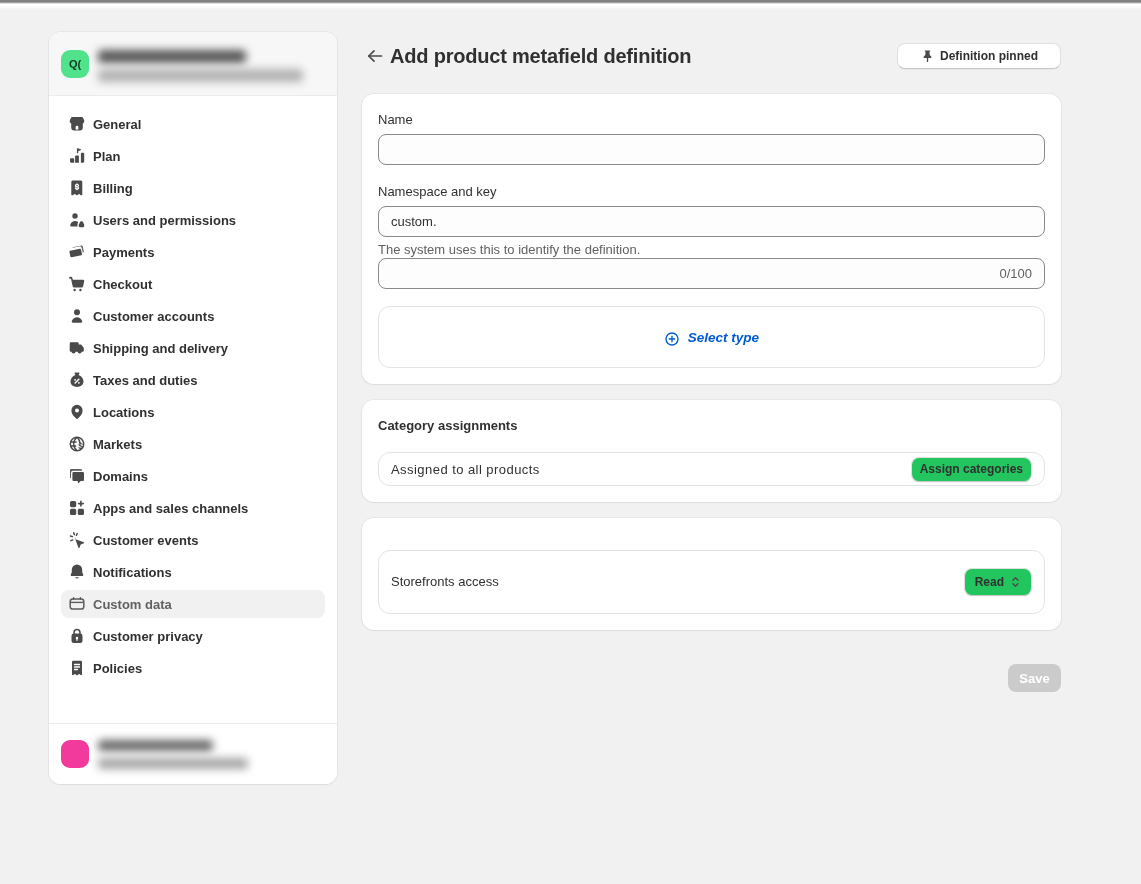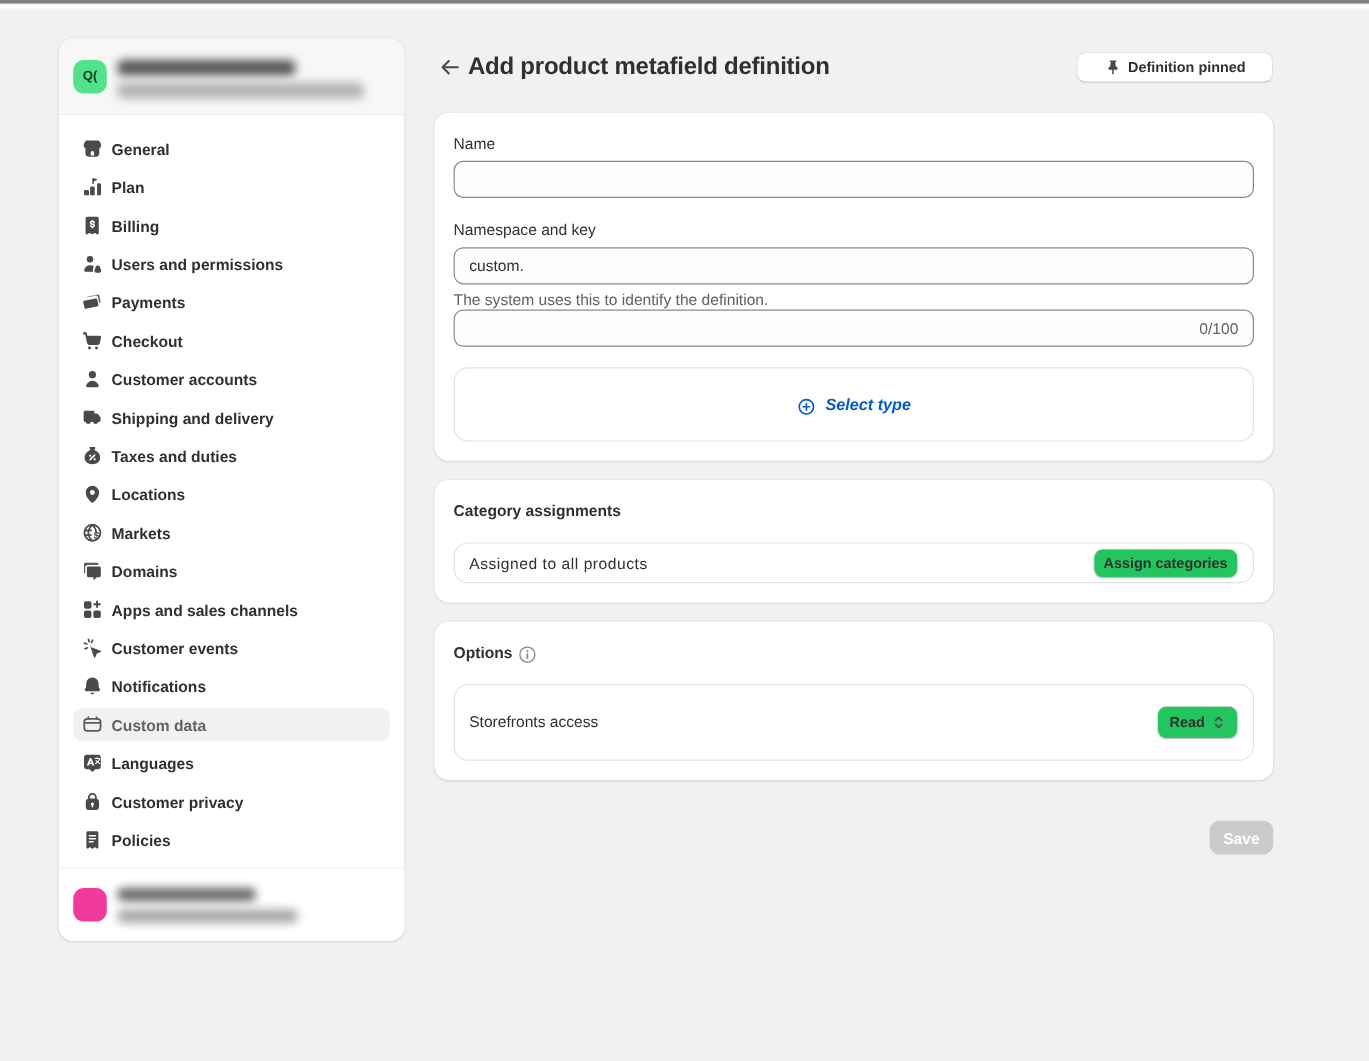--- a/index.html
+++ b/index.html
@@ -174,24 +174,20 @@
         </svg>Customer events</div>
     <div class="sb-item"><svg width="20" height="20" viewBox="0 0 20 20" fill="#4a4a4a">
           <path d="M10 2.5a5.2 5.2 0 0 0-5.2 5.2v2.6l-1 2.1a1.1 1.1 0 0 0 1 1.6h10.4a1.1 1.1 0 0 0 1-1.6l-1-2.1V7.7A5.2 5.2 0 0 0 10 2.5z"></path>
           <path d="M8.2 15.2a1.9 1.9 0 0 0 3.6 0h-3.6z"></path>
         </svg>Notifications</div>
     <div class="sb-item sel"><svg width="20" height="20" viewBox="0 0 20 20" fill="none" stroke="#5c5c5c" stroke-width="1.5">
           <rect x="3.2" y="5" width="13.6" height="10" rx="2.6"></rect>
           <path d="M3.4 8.4h13.2" stroke-width="1.4"></path>
           <path d="M6.6 5.2V3.6M13.4 5.2V3.6" stroke-linecap="round" stroke-width="1.4"></path>
         </svg>Custom data</div>
-    <div class="sb-item"><svg width="20" height="20" viewBox="0 0 20 20" fill="#4a4a4a">
-          <path fill-rule="evenodd" d="M5.4 3h9.2A2.4 2.4 0 0 1 17 5.4v7.2a2.4 2.4 0 0 1-2.4 2.4h-2.2l-1.6 1.8c-.4.5-1.2.5-1.6 0L7.6 15H5.4A2.4 2.4 0 0 1 3 12.6V5.4A2.4 2.4 0 0 1 5.4 3zm2.2 3.4L5.3 12h1.6l.4-1.1h2.4l.4 1.1h1.6L9.4 6.4a.95.95 0 0 0-1.8 0zm1.6 3.2H8l.6-1.7.6 1.7z"></path>
-          <path d="M12.3 6h3.4m-1.7-.8v.8m2 .3c-.5 1.6-1.8 3.2-3.4 4m.5-2.6c.6 1.1 1.8 2 3 2.5" stroke="#fff" stroke-width=".85" stroke-linecap="round" fill="none"></path>
-        </svg>Languages</div>
     <div class="sb-item"><svg width="20" height="20" viewBox="0 0 20 20" fill="#4a4a4a">
           <path fill-rule="evenodd" d="M10 2.8a3.7 3.7 0 0 0-3.7 3.7v1.1A2.5 2.5 0 0 0 4.5 10v4.5A2.5 2.5 0 0 0 7 17h6a2.5 2.5 0 0 0 2.5-2.5V10a2.5 2.5 0 0 0-1.8-2.4V6.5A3.7 3.7 0 0 0 10 2.8zm2.2 4.7V6.5a2.2 2.2 0 1 0-4.4 0v1h4.4zM10 10.8a1.3 1.3 0 0 1 .65 2.4v1a.65.65 0 0 1-1.3 0v-1a1.3 1.3 0 0 1 .65-2.4z"></path>
         </svg>Customer privacy</div>
     <div class="sb-item"><svg width="20" height="20" viewBox="0 0 20 20" fill="#4a4a4a">
           <path d="M6.2 2.8h7.6A1.2 1.2 0 0 1 15 4v12.4a.8.8 0 0 1-1.3.6l-1-.8a.9.9 0 0 0-1.1 0l-1 .8a.9.9 0 0 1-1.2 0l-1-.8a.9.9 0 0 0-1.1 0l-1 .8a.8.8 0 0 1-1.3-.6V4a1.2 1.2 0 0 1 1.2-1.2z"></path>
           <path d="M7.5 6.5h5M7.5 9h5M7.5 11.5h3" stroke="#fff" stroke-width="1.3" stroke-linecap="round"></path>
         </svg>Policies</div>
   </nav>
   <div class="sb-foot">
     <div class="sb-favatar"></div>
@@ -239,27 +235,20 @@
 
   <div class="card">
     <div class="sechead">Category assignments</div>
     <div class="innerbox" style="height:34px">
       <span style="font-size:13px; letter-spacing:.45px;">Assigned to all products</span>
       <div class="btn2" style="height:25px; padding:0 8px;">Assign categories</div>
     </div>
   </div>
 
   <div class="card">
-    <div class="sechead">Options
-      <svg width="15" height="15" viewBox="0 0 16 16" fill="none" stroke="#8a8a8a" stroke-width="1.2" style="margin-left:-3px; margin-top:2px;">
-        <circle cx="8" cy="8" r="6.7"></circle>
-        <path d="M8 7.4 V11.2" stroke-linecap="round" stroke-width="1.5"></path>
-        <circle cx="8" cy="4.9" r="0.95" fill="#8a8a8a" stroke="none"></circle>
-      </svg>
-    </div>
     <div class="innerbox" style="height:64px; align-items:center;">
       <div>
         <div style="font-size:13px; color:#303030; line-height:20px;">Storefronts access</div>
       </div>
       <div class="btn2" style="gap:6px;">Read
         <svg width="11" height="12" viewBox="0 0 11 12" fill="none" stroke="#4a4a4a" stroke-width="1.4" stroke-linecap="round" stroke-linejoin="round">
           <path d="M3 4.3 L5.5 1.8 L8 4.3"></path>
             <path d="M3 7.7 L5.5 10.2 L8 7.7"></path>
         </svg>
       </div>

